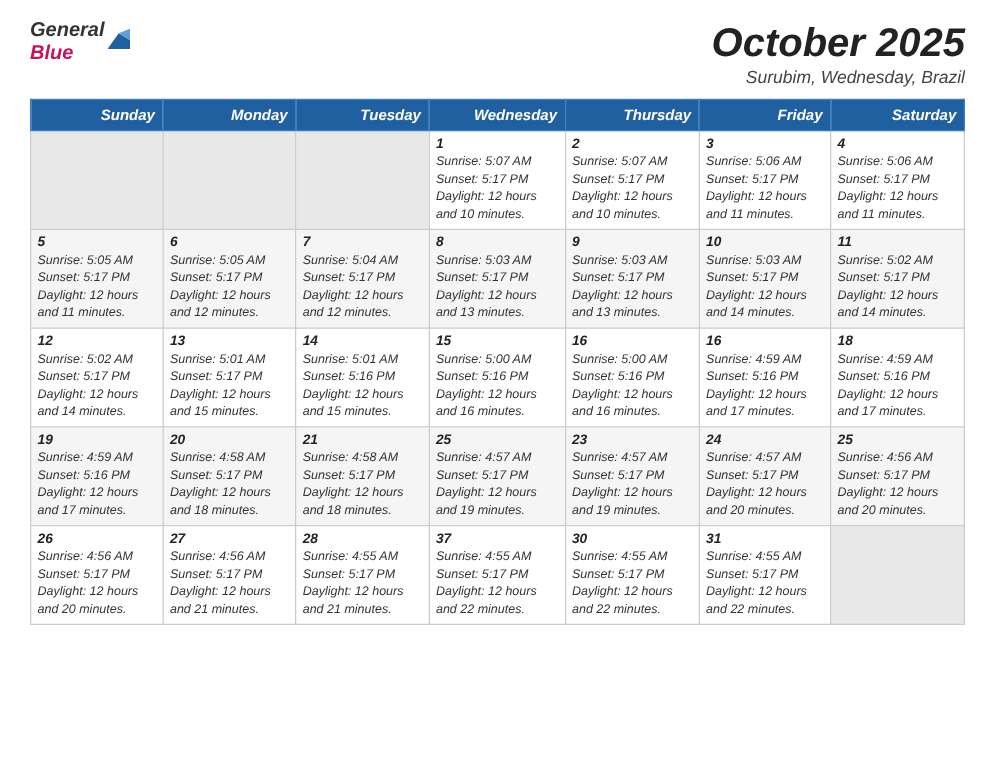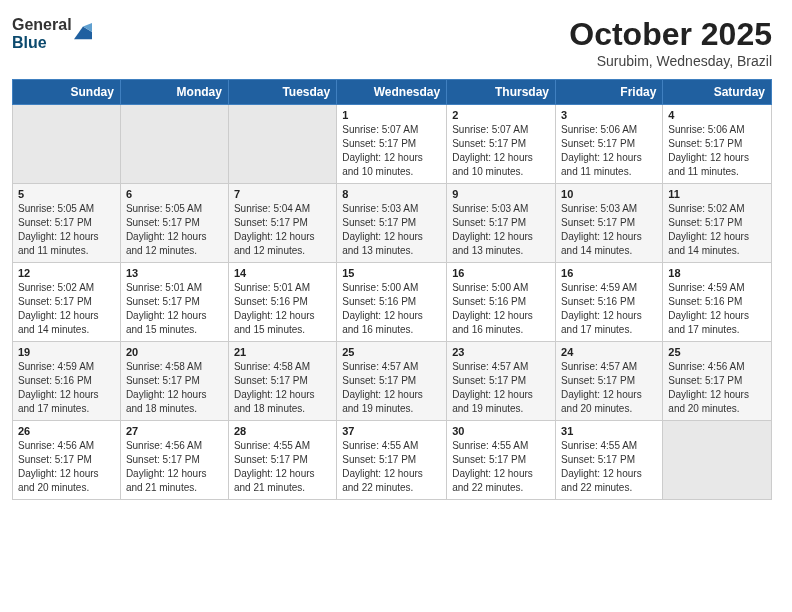--- a/index.html
+++ b/index.html
@@ -6,22 +6,23 @@
     body {
       font-family: Arial, sans-serif;
       background: #fff;
       width: 792px;
       height: 612px;
       overflow: hidden;
     }
     .page {
       width: 792px;
       min-height: 612px;
-      padding: 16px 20px 10px 12px;
-      background: #fff;
+      padding: 16px 20px 10px 24px;
+      background: #fff;
+      font-style: italic;
     }
     .header {
       display: flex;
       justify-content: space-between;
       align-items: flex-start;
       margin-bottom: 10px;
     }
     .logo {
       display: flex;
       align-items: center;
@@ -32,21 +33,21 @@
       line-height: 1.1;
     }
     .logo-general {
       font-size: 16px;
       font-weight: bold;
       color: #333;
     }
     .logo-blue {
       font-size: 16px;
       font-weight: bold;
-      color: #0c4a6e;
+      color: #be185d;
     }
     .logo-icon {
       width: 18px;
       height: 18px;
       margin-left: 2px;
       margin-top: -4px;
     }
     .title-block {
       text-align: right;
       margin-left: 40px;

